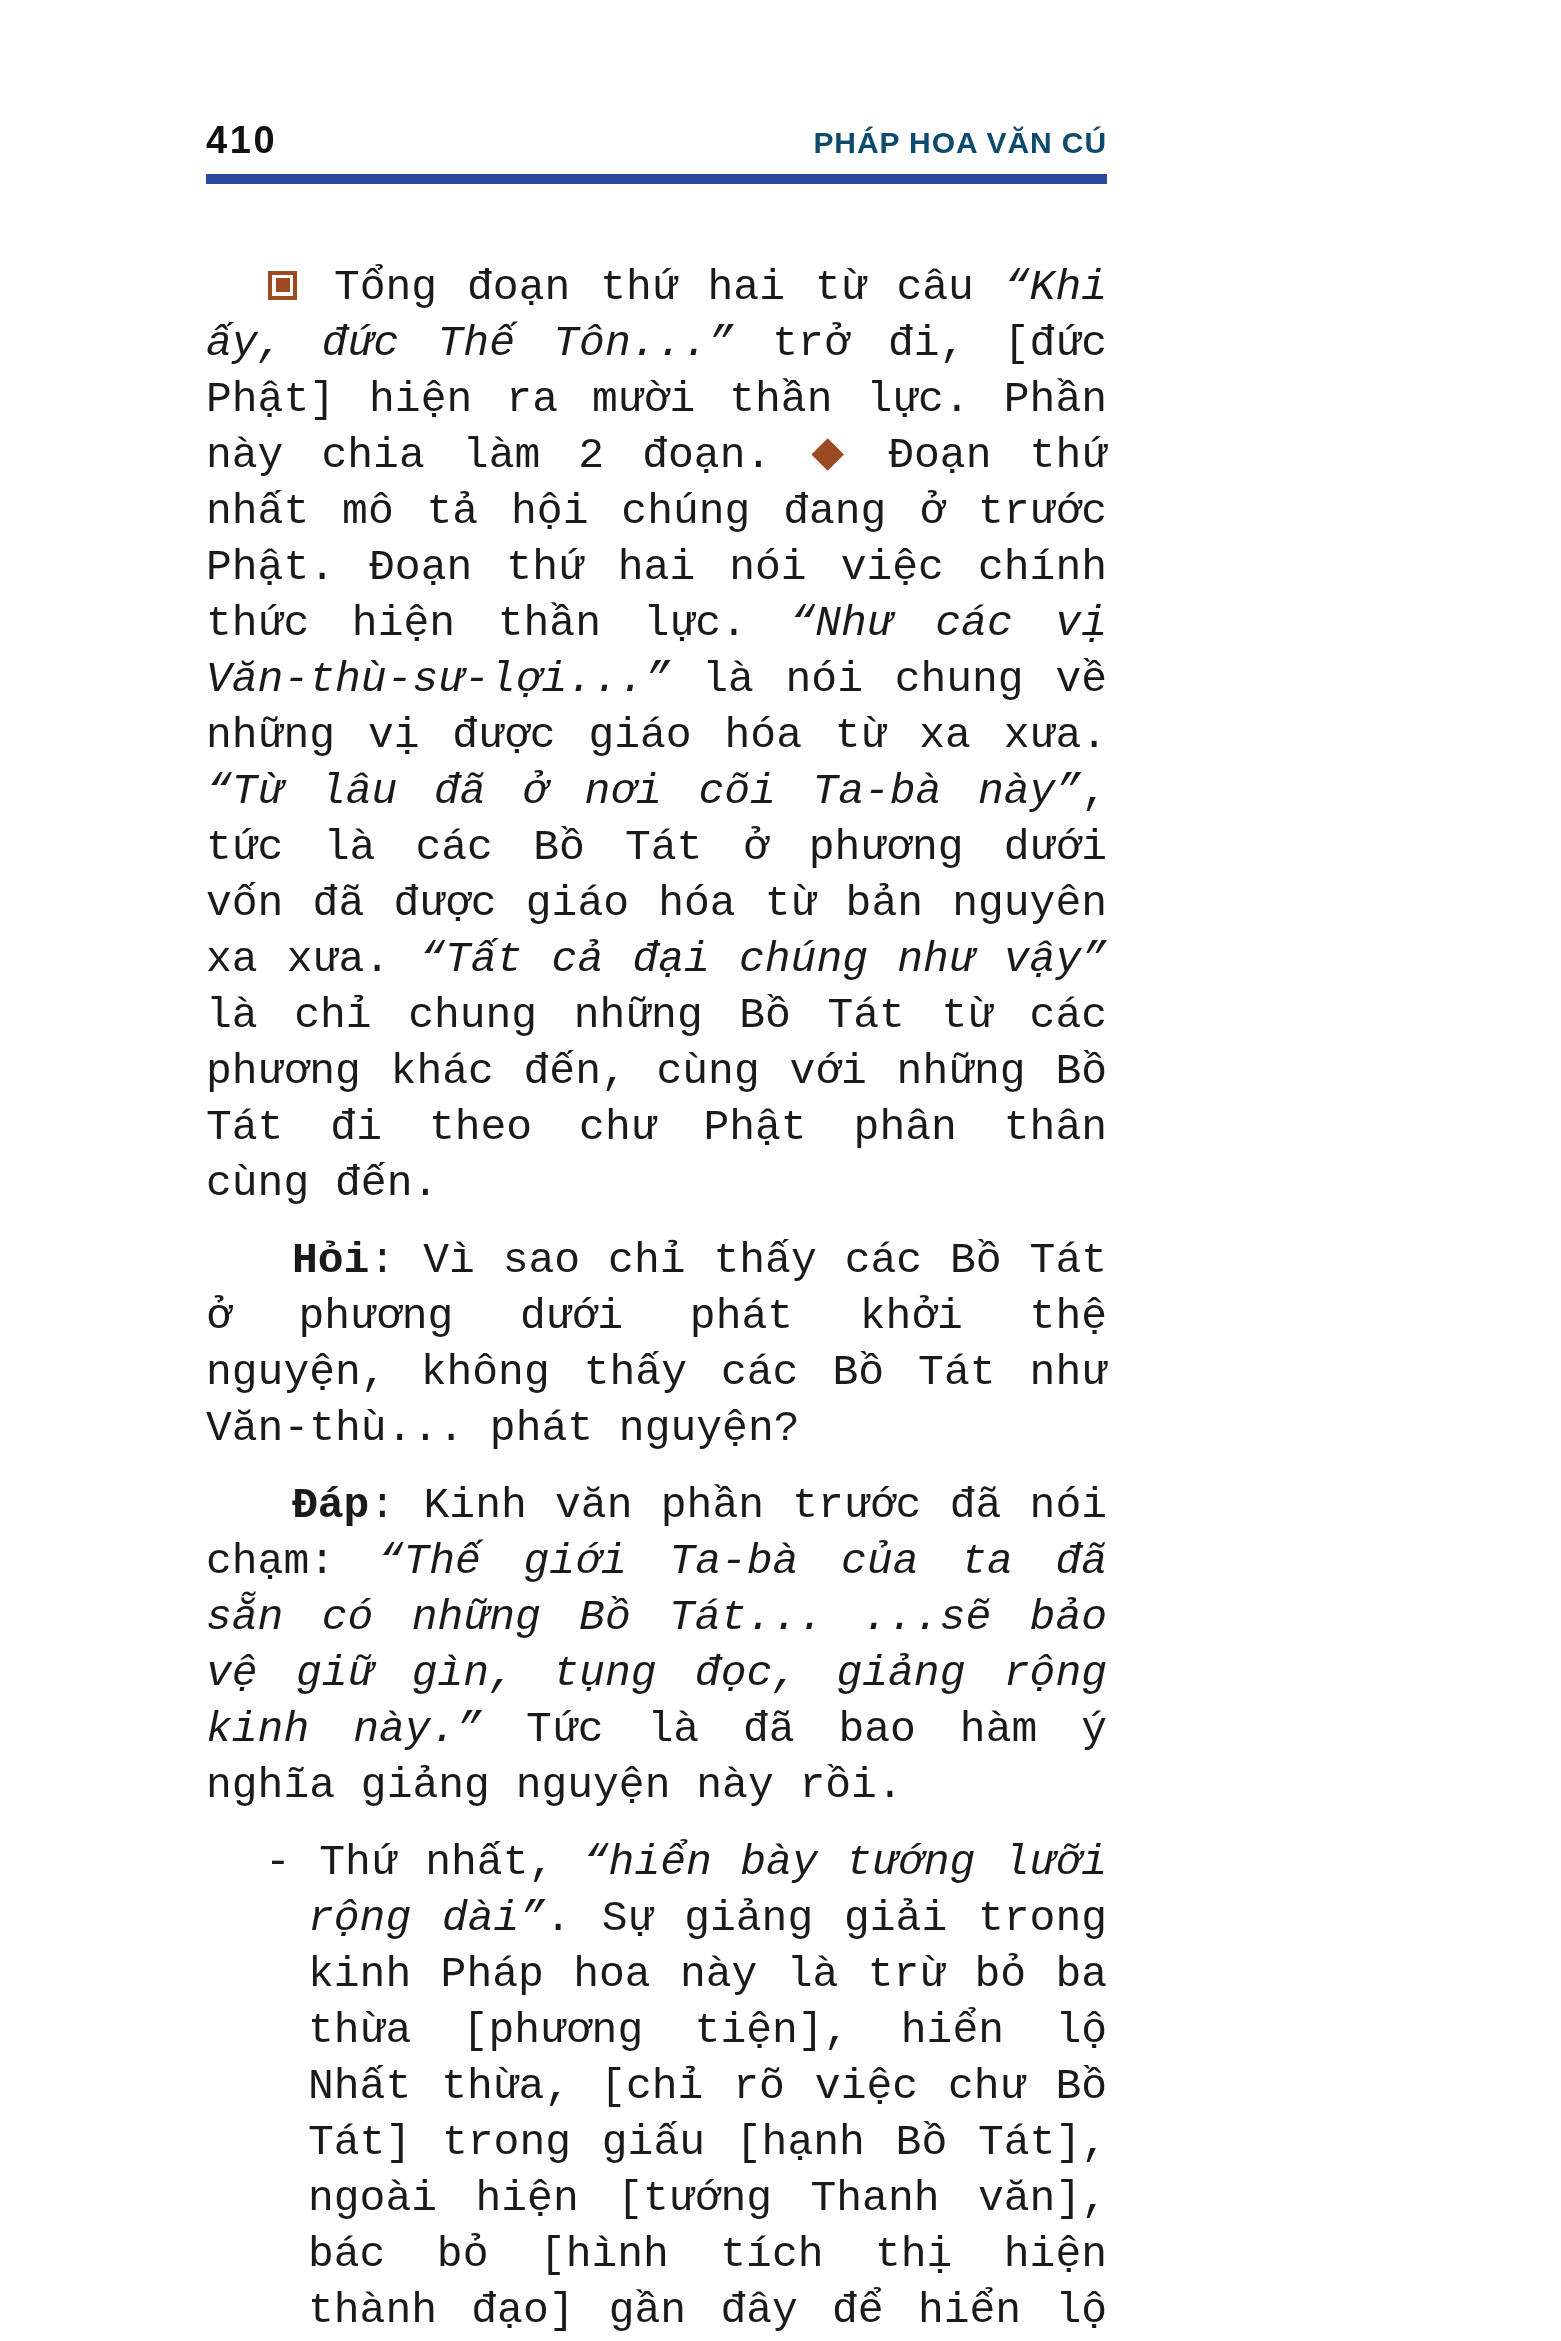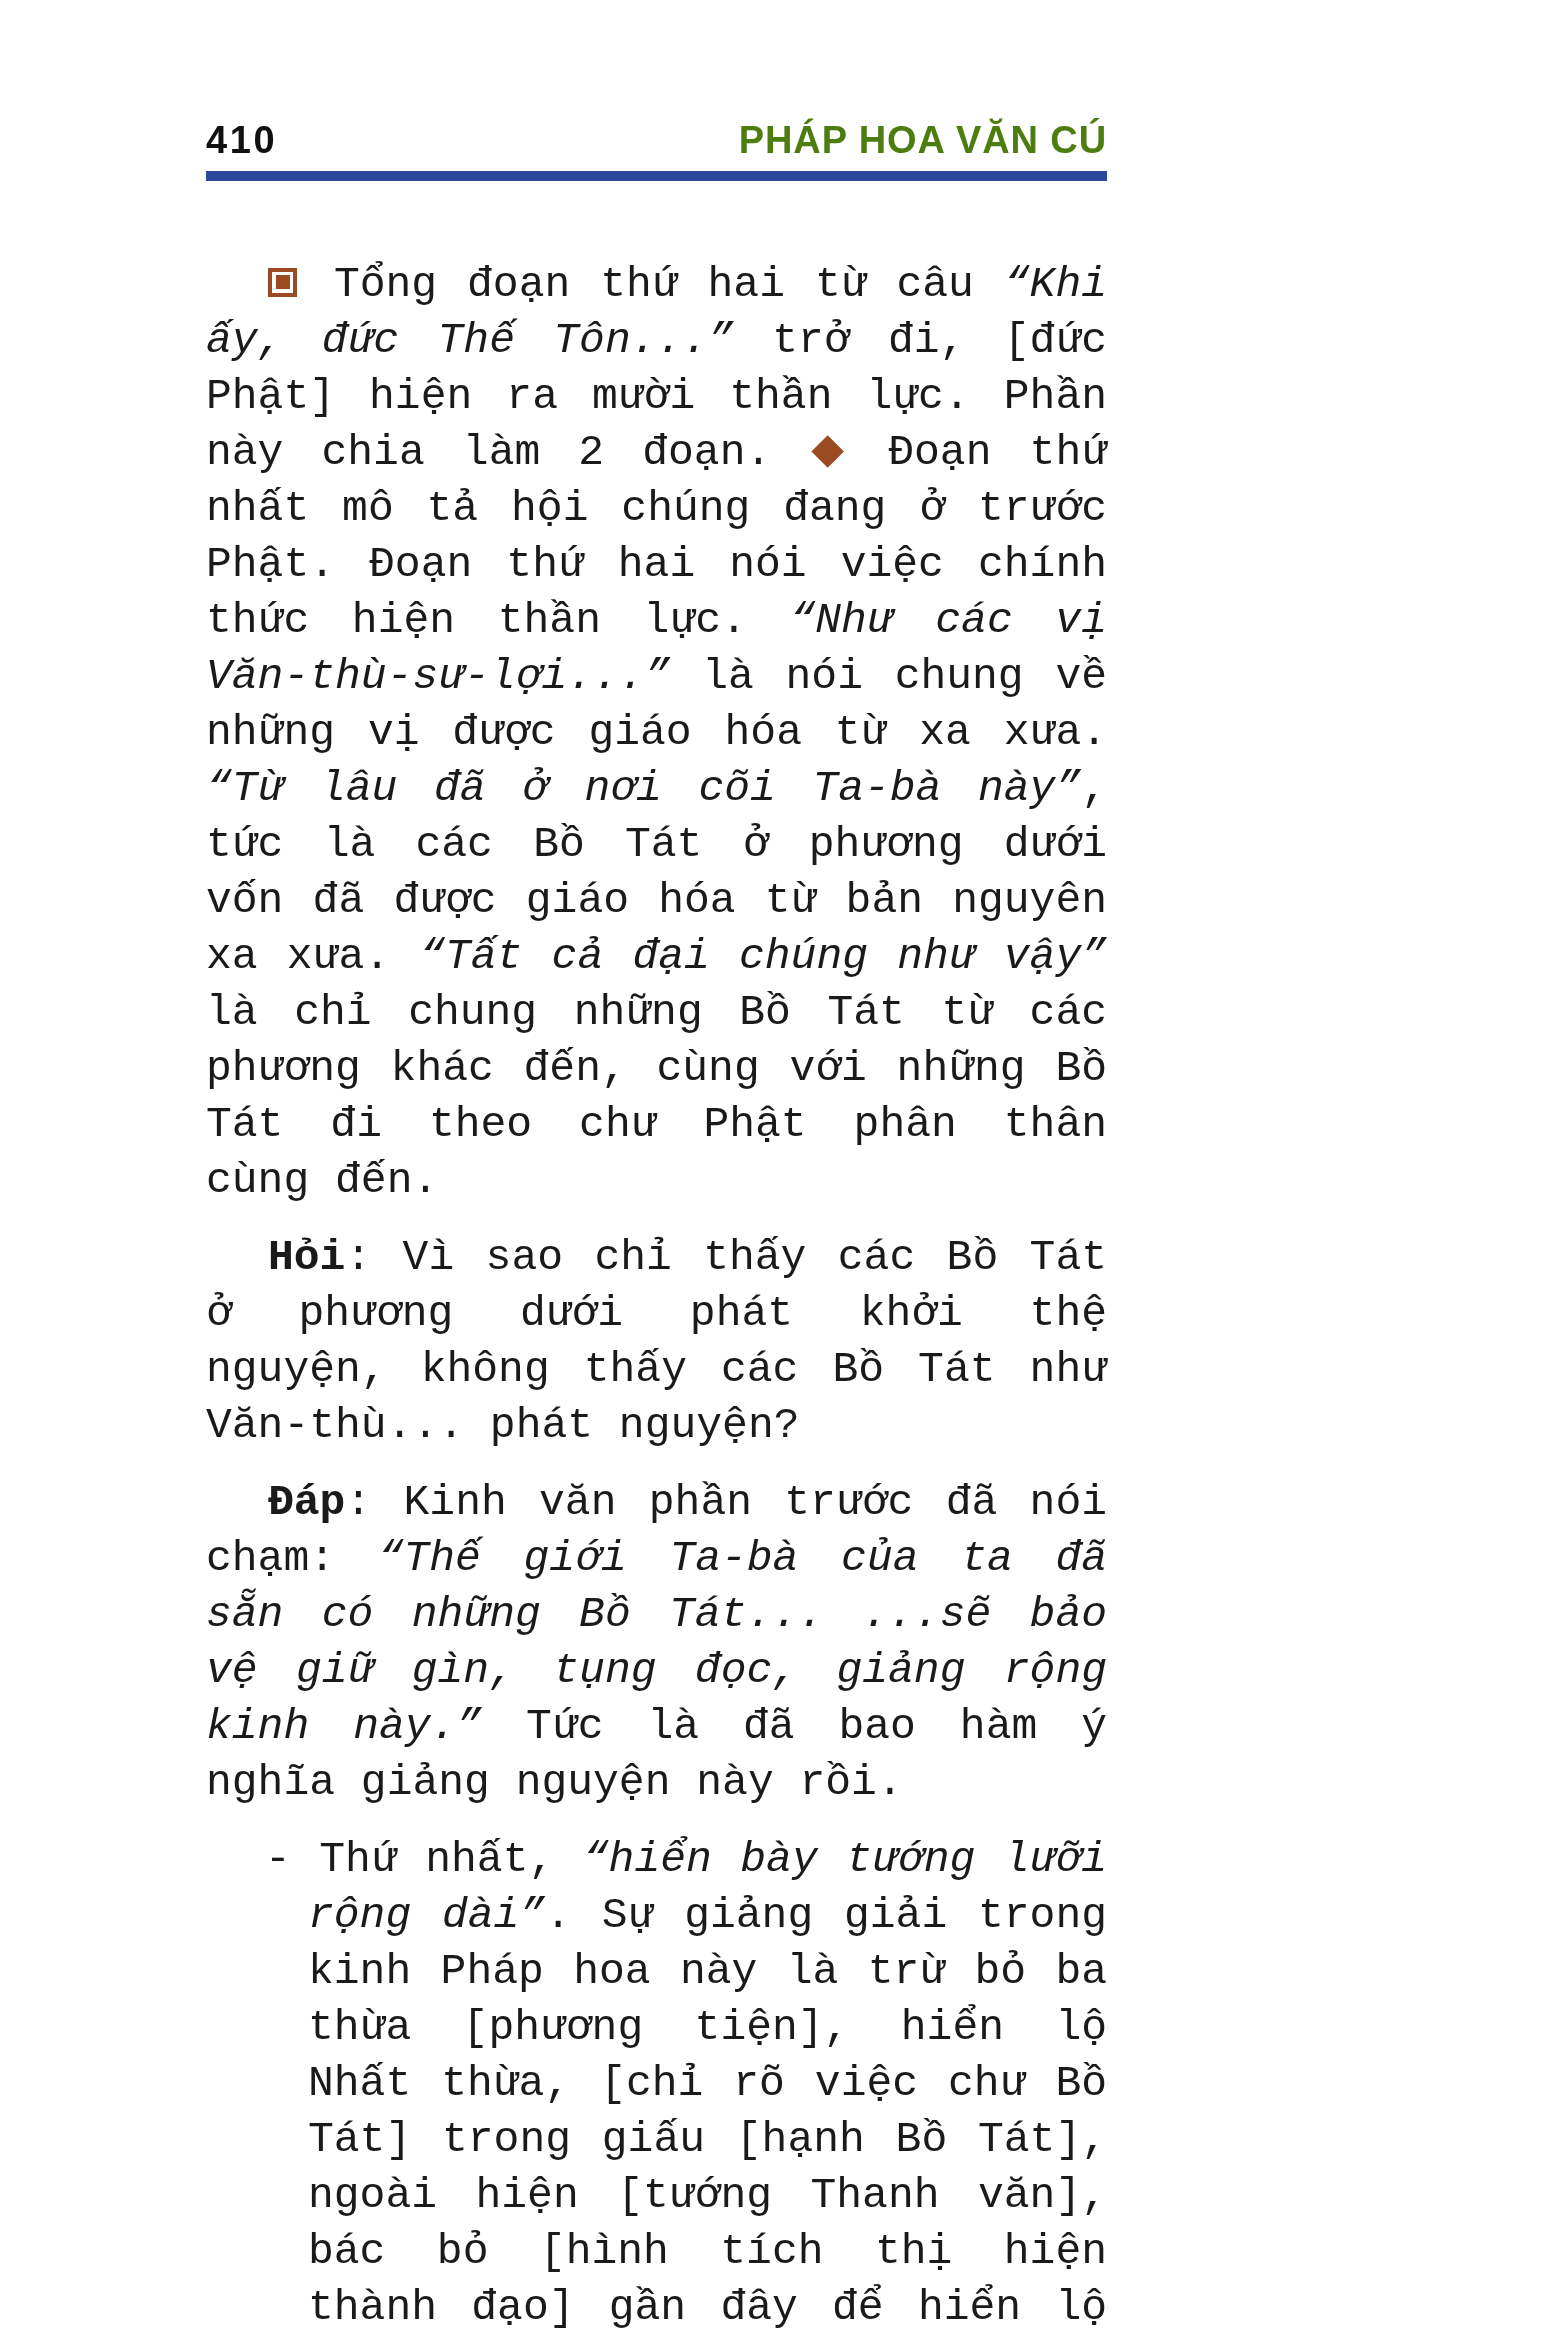--- a/index.html
+++ b/index.html
@@ -24,23 +24,23 @@
     font-family: "Liberation Sans", sans-serif;
     line-height: 40px;
   }
   .page-number {
     font-size: 38px;
     font-weight: bold;
     color: #111111;
     letter-spacing: 2.6px;
   }
   .running-title {
-    font-size: 38px;
+    font-size: 30px;
     font-weight: bold;
-    color: #4d7c0f;
+    color: #0c4a6e;
     letter-spacing: 0.9px;
   }
   .header-rule {
     height: 9.5px;
     background: #2a4a99;
     margin-top: 11.3px;
   }
   .body-text {
     margin-top: 76px;
     font-family: Liberation Mono, monospace;
@@ -51,21 +51,21 @@
     text-align: justify;
     margin: 0 0 21px 0;
   }
   .body-text p.indent { text-indent: 62px; }
   .body-text p.list {
     padding-left: 102px;
     text-indent: -43px;
   }
   .seg-normal { font-style: normal; }
   .seg-italic { font-style: italic; }
-  .seg-bold   { font-weight: bold; }
+  .seg-bold   { font-weight: bold; margin-left: 24px; }
   .sq-bullet {
     display: inline-block;
     width: 21px; height: 21px;
     border: 4.3px solid #9c4a22;
     position: relative;
     vertical-align: -0.9px;
     margin: 0 7px 0 0;
   }
   .sq-bullet::after {
     content: "";

